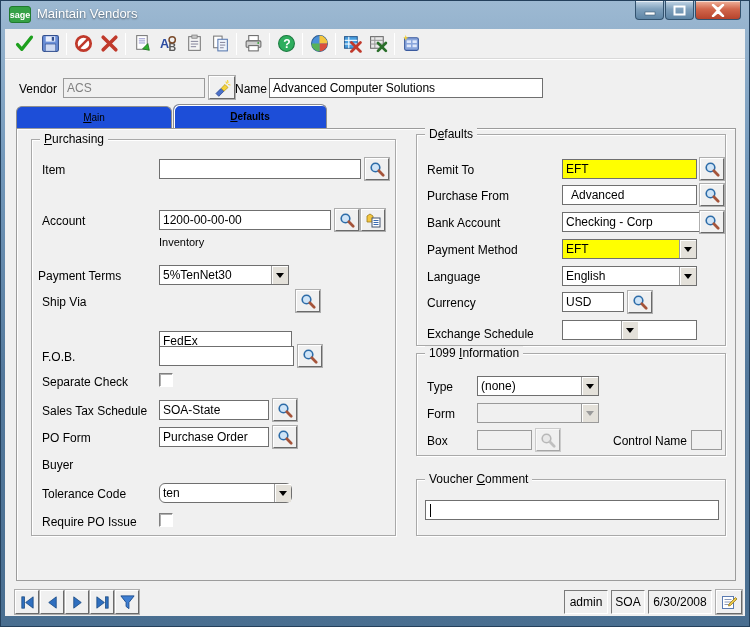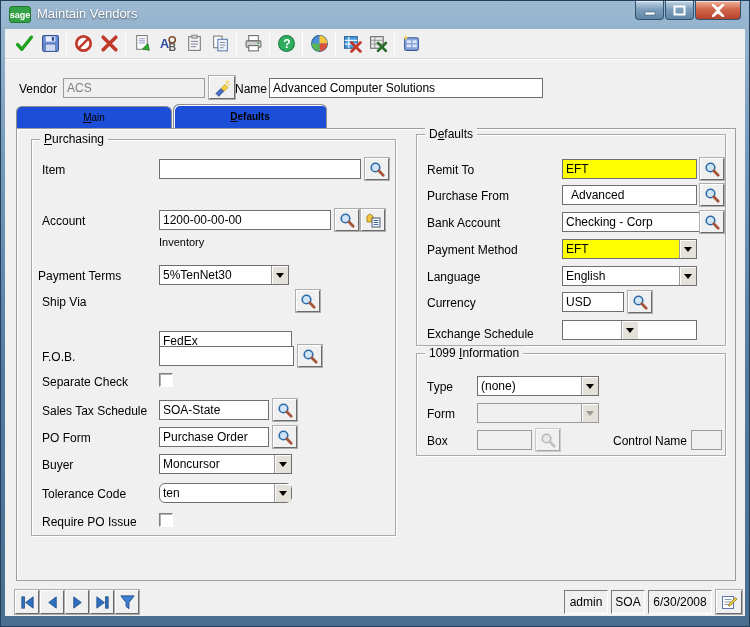--- a/index.html
+++ b/index.html
@@ -310,26 +310,20 @@
       <div class="lbl" style="left:10px; top:291px;">PO Form</div>
       <input class="fld" style="left: 127px; top: 287px; width: 110px;" value="Purchase Order">
       <div class="lkbtn" style="left:241px; top:286px;">
         <svg width="17" height="17" viewBox="0 0 17 17">
             <circle cx="6.5" cy="6.5" r="4.3" fill="#cfe4f7" stroke="#2d6ca8" stroke-width="1.6"></circle>
             <line x1="9.8" y1="9.8" x2="14.2" y2="14.2" stroke="#a5543a" stroke-width="2.8" stroke-linecap="round"></line>
           </svg>
       </div>
 
       <div class="lbl" style="left:10px; top:318px;">Buyer</div>
-      <div class="combo" style="left:127px; top:314px; width:133px;">
-        <span class="cval">Moncursor</span>
-        <span class="cbtn">
-            <span class="arr"></span>
-          </span>
-      </div>
 
       <div class="lbl" style="left:10px; top:347px;">Tolerance Code</div>
       <div class="combo" style="left:127px; top:343px; width:133px;border-radius:6px;">
         <span class="cval">ten</span>
         <span class="cbtn">
             <span class="arr"></span>
           </span>
       </div>
 
       <div class="lbl" style="left:10px; top:375px;">Require PO Issue</div>
@@ -424,20 +418,27 @@
       <div class="lkbtn dis" style="left:119px; top:75px;">
         <svg width="17" height="17" viewBox="0 0 17 17">
             <circle cx="6.5" cy="6.5" r="4.3" fill="#e2e2e2" stroke="#8a8a8a" stroke-width="1.6"></circle>
             <line x1="9.8" y1="9.8" x2="14.2" y2="14.2" stroke="#9a9a9a" stroke-width="2.8" stroke-linecap="round"></line>
           </svg>
       </div>
       <div class="lbl" style="left:196px; top:80px;">Control Name</div>
       <input class="fld dis" style="left: 274px; top: 76px; width: 31px;" value="">
     </div>
 
+    <div class="grp" style="left:411px; top:450px; width:310px; height:57px; z-index:3;">
+      <div class="grp-t"><span>Voucher </span><span class="accel">C</span><span>omment</span></div>
+      <div class="fld" style="left:8px; top:20px; width:294px;">
+        <span class="caret"></span>
+        <span></span>
+      </div>
+    </div>
 
     <div class="navbtn" style="left:10px; top:561px;">
       <svg width="17" height="17" viewBox="0 0 18 18">
           <rect x="3" y="3" width="2.8" height="12" fill="#2f6fbf" stroke="#17477e" stroke-width="0.8"></rect>
           <path d="M15 3 L7 9 L15 15 Z" fill="#2f6fbf" stroke="#17477e" stroke-width="0.8"></path>
         </svg>
     </div>
     <div class="navbtn" style="left:35px; top:561px;">
       <svg width="17" height="17" viewBox="0 0 18 18">
           <path d="M13 3 L5 9 L13 15 Z" fill="#2f6fbf" stroke="#17477e" stroke-width="0.8"></path>

